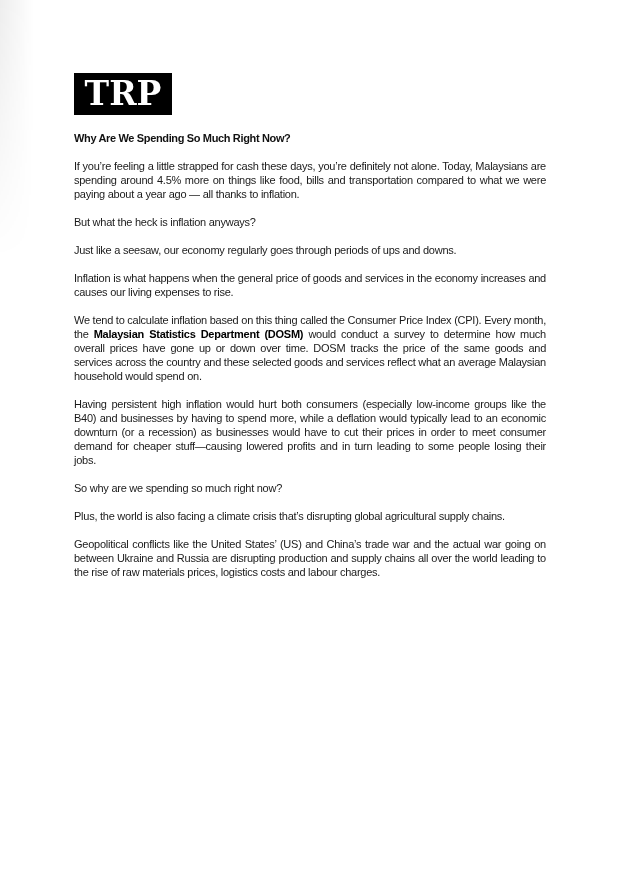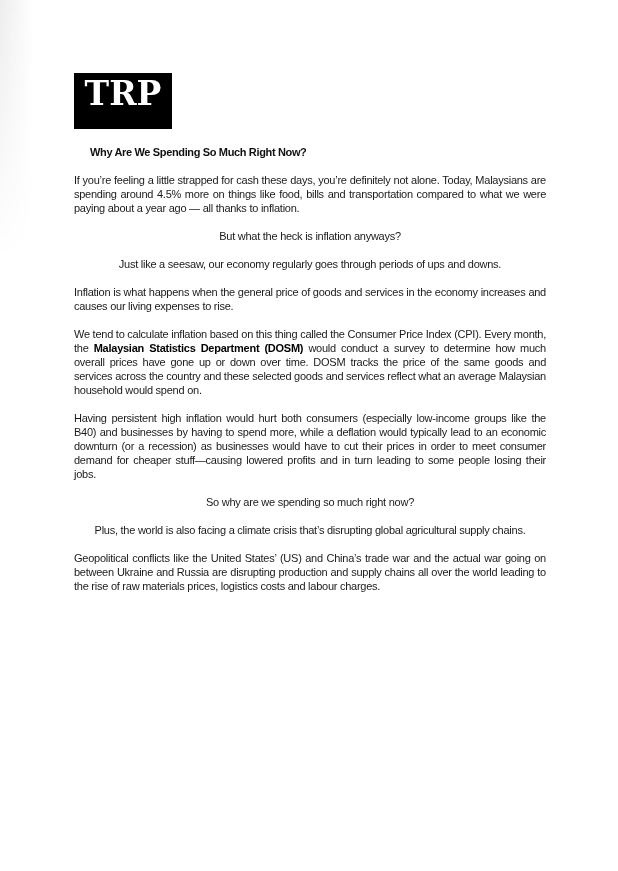--- a/index.html
+++ b/index.html
@@ -32,47 +32,47 @@
       width: 472px;
     }
     .logo {
       display: inline-block;
       background: #000000;
       color: #ffffff;
       font-family: "DejaVu Serif", "Liberation Serif", serif;
       font-weight: bold;
       font-size: 33px;
       line-height: 42px;
-      height: 56px;
+      height: 42px;
       width: 98px;
       text-align: center;
       letter-spacing: 0px;
       box-sizing: border-box;
     }
     .heading {
-      margin: 16px 0 0 16px;
+      margin: 16px 0 0 0;
       font-size: 11px;
       font-weight: bold;
       line-height: 14px;
       letter-spacing: -0.35px;
       color: #111111;
     }
     .body-text {
       margin-top: 14px;
     }
     .para {
       margin: 0 0 14px 0;
       font-size: 11px;
       line-height: 14px;
       text-align: justify;
       letter-spacing: -0.25px;
       color: #1a1a1a;
     }
     .para.left {
-      text-align: center;
+      text-align: left;
     }
     .para b {
       font-weight: bold;
       color: #000;
     }
   </style>
 </head>
 <body>
 
 <div class="page-shadow"></div>

